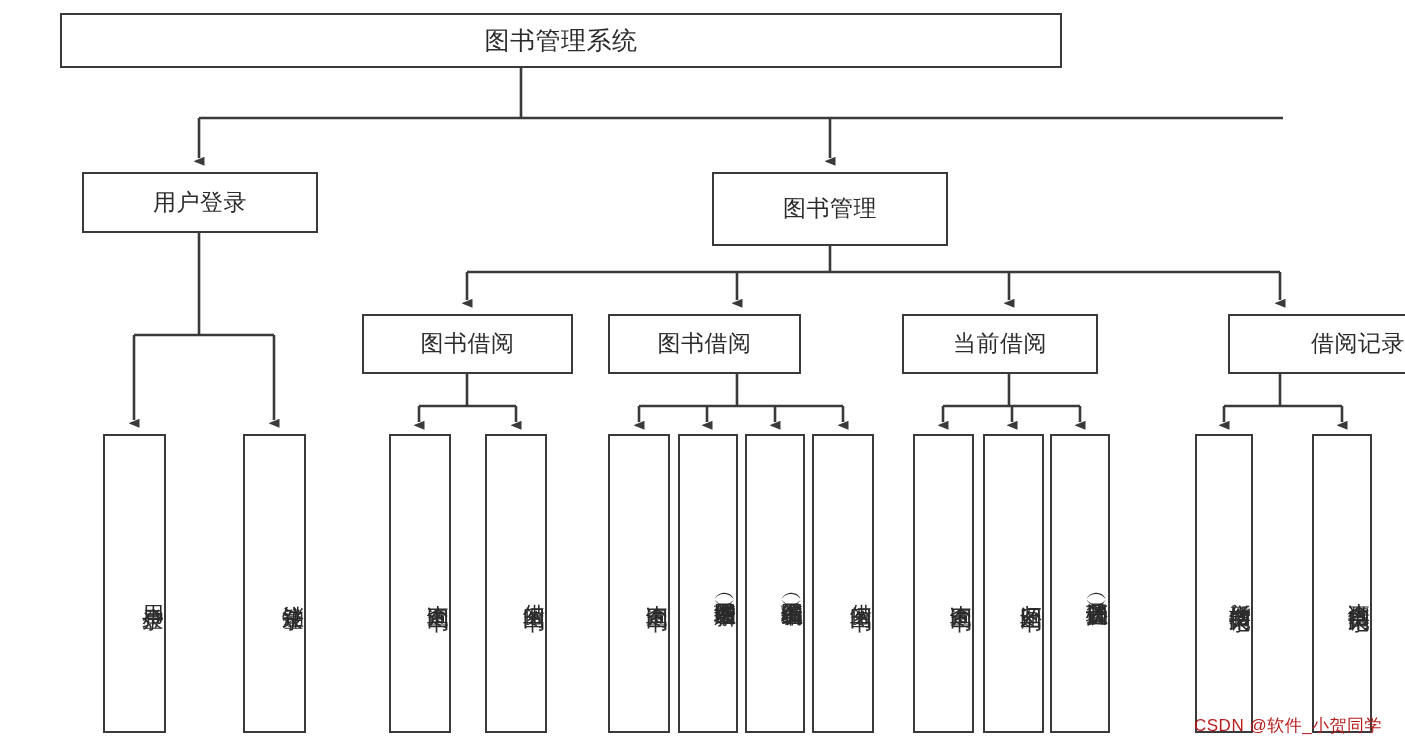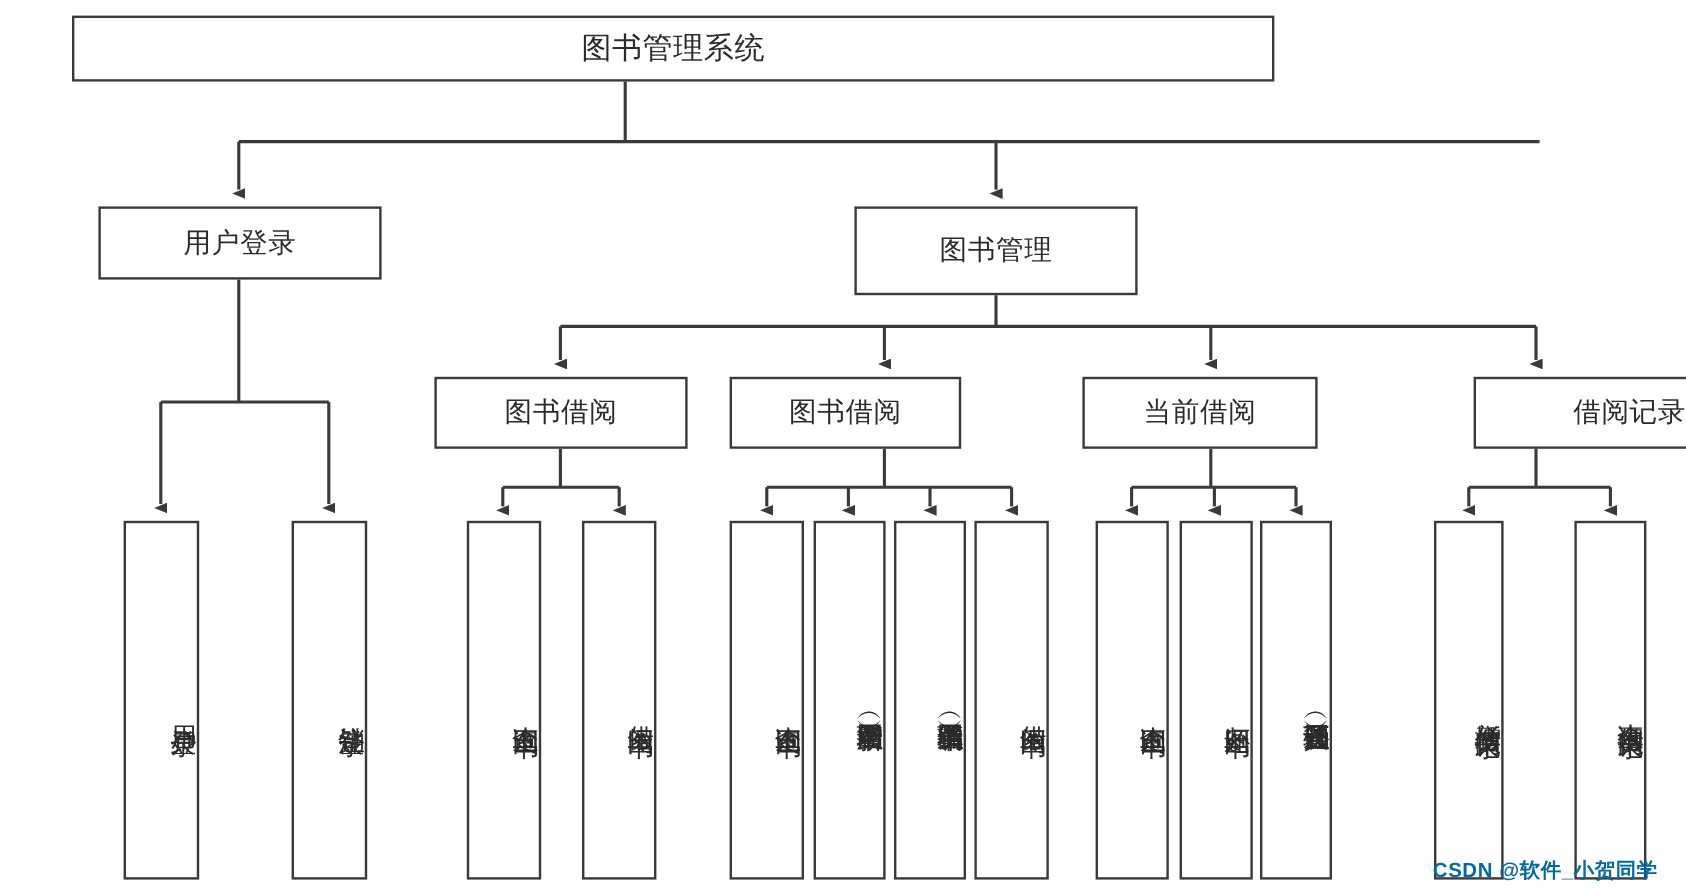--- a/index.html
+++ b/index.html
@@ -56,24 +56,23 @@
     padding-top: 14px;
     white-space: nowrap;
   }
   .node.vert.tall {
     padding-top: 4px;
     letter-spacing: 0px;
   }
   .watermark {
     position: absolute;
     font-size: 17px;
-    color: #0369a1;
+    color: #b91c1c;
     white-space: nowrap;
     letter-spacing: 0.5px;
-    font-weight: bold;
   }
 </style>
 </head>
 <body>
 
 <div id="canvas">
 
   <svg id="edges" viewBox="0 0 1405 747" width="1405" height="747">
     <defs>
       <marker id="arrow" markerWidth="9" markerHeight="11" refX="1.2" refY="5.5" orient="auto" markerUnits="userSpaceOnUse">

